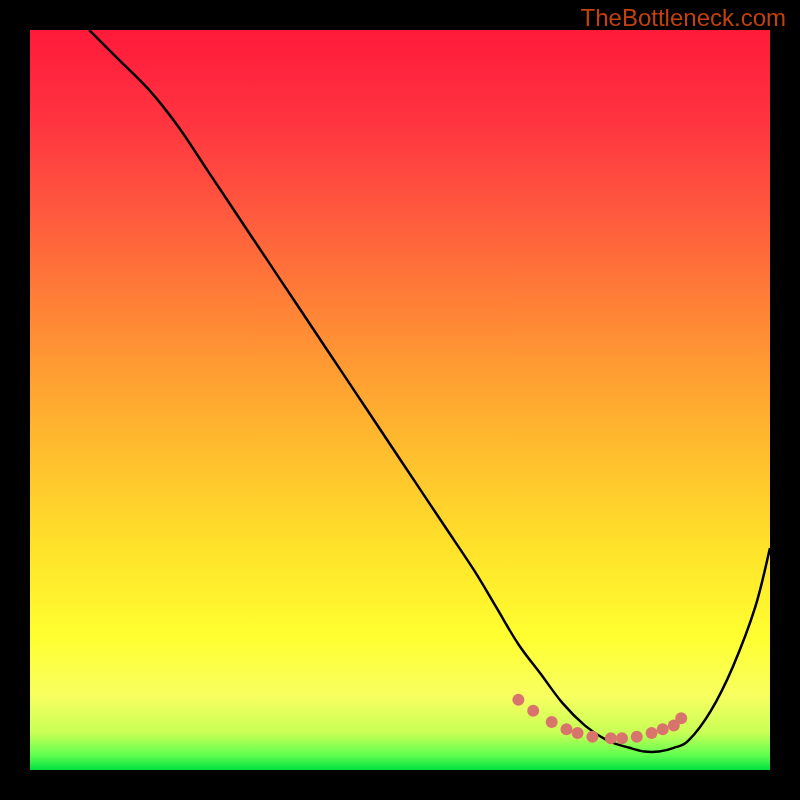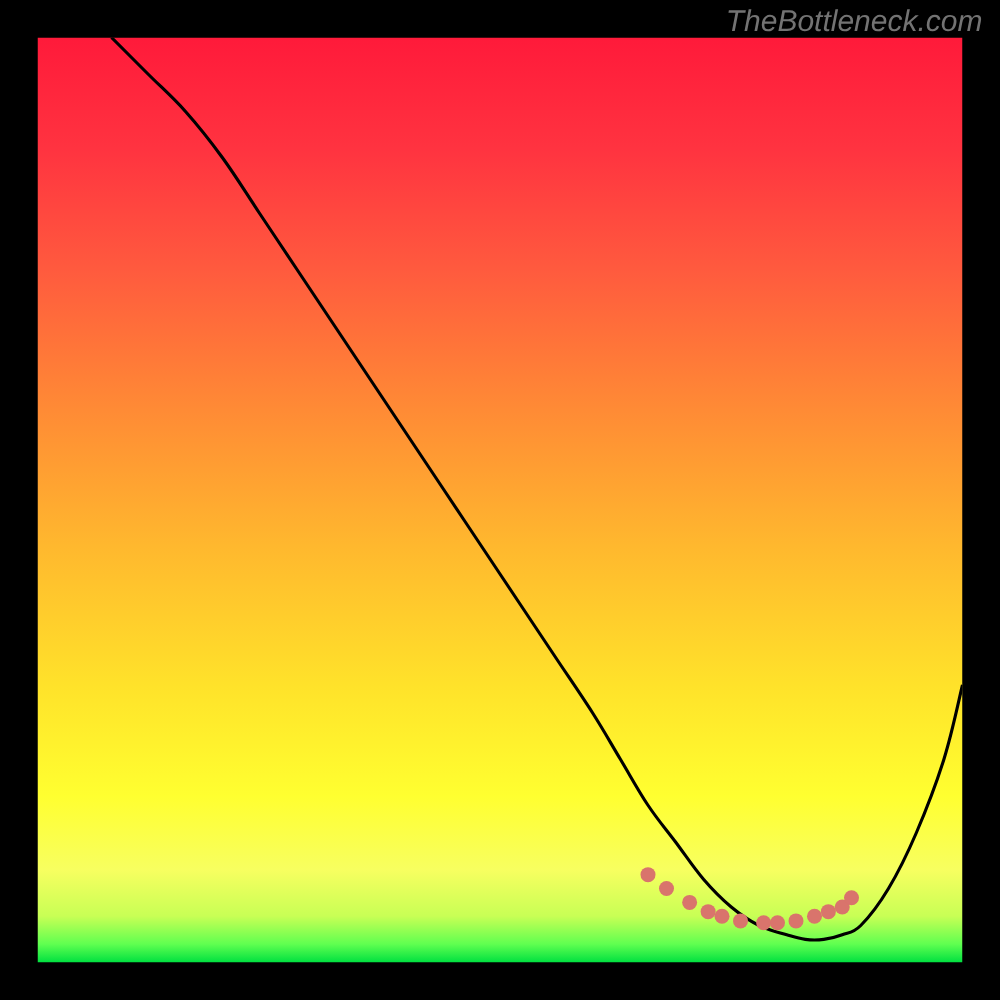--- a/index.html
+++ b/index.html
@@ -8,25 +8,24 @@
     height: 800px;
     background: #000;
     position: relative;
     font-family: Arial, sans-serif;
     overflow: hidden;
   }
   .attribution {
     position: absolute;
     top: 4px;
     right: 14px;
-    color: #737373;
+    color: #c2410c;
     font-size: 24px;
     font-weight: 500;
     z-index: 10;
-    font-style: italic;
   }
   .plot-area {
     position: absolute;
     left: 30px;
     top: 30px;
     width: 740px;
     height: 740px;
   }
   .gradient-bg {
     position: absolute;

